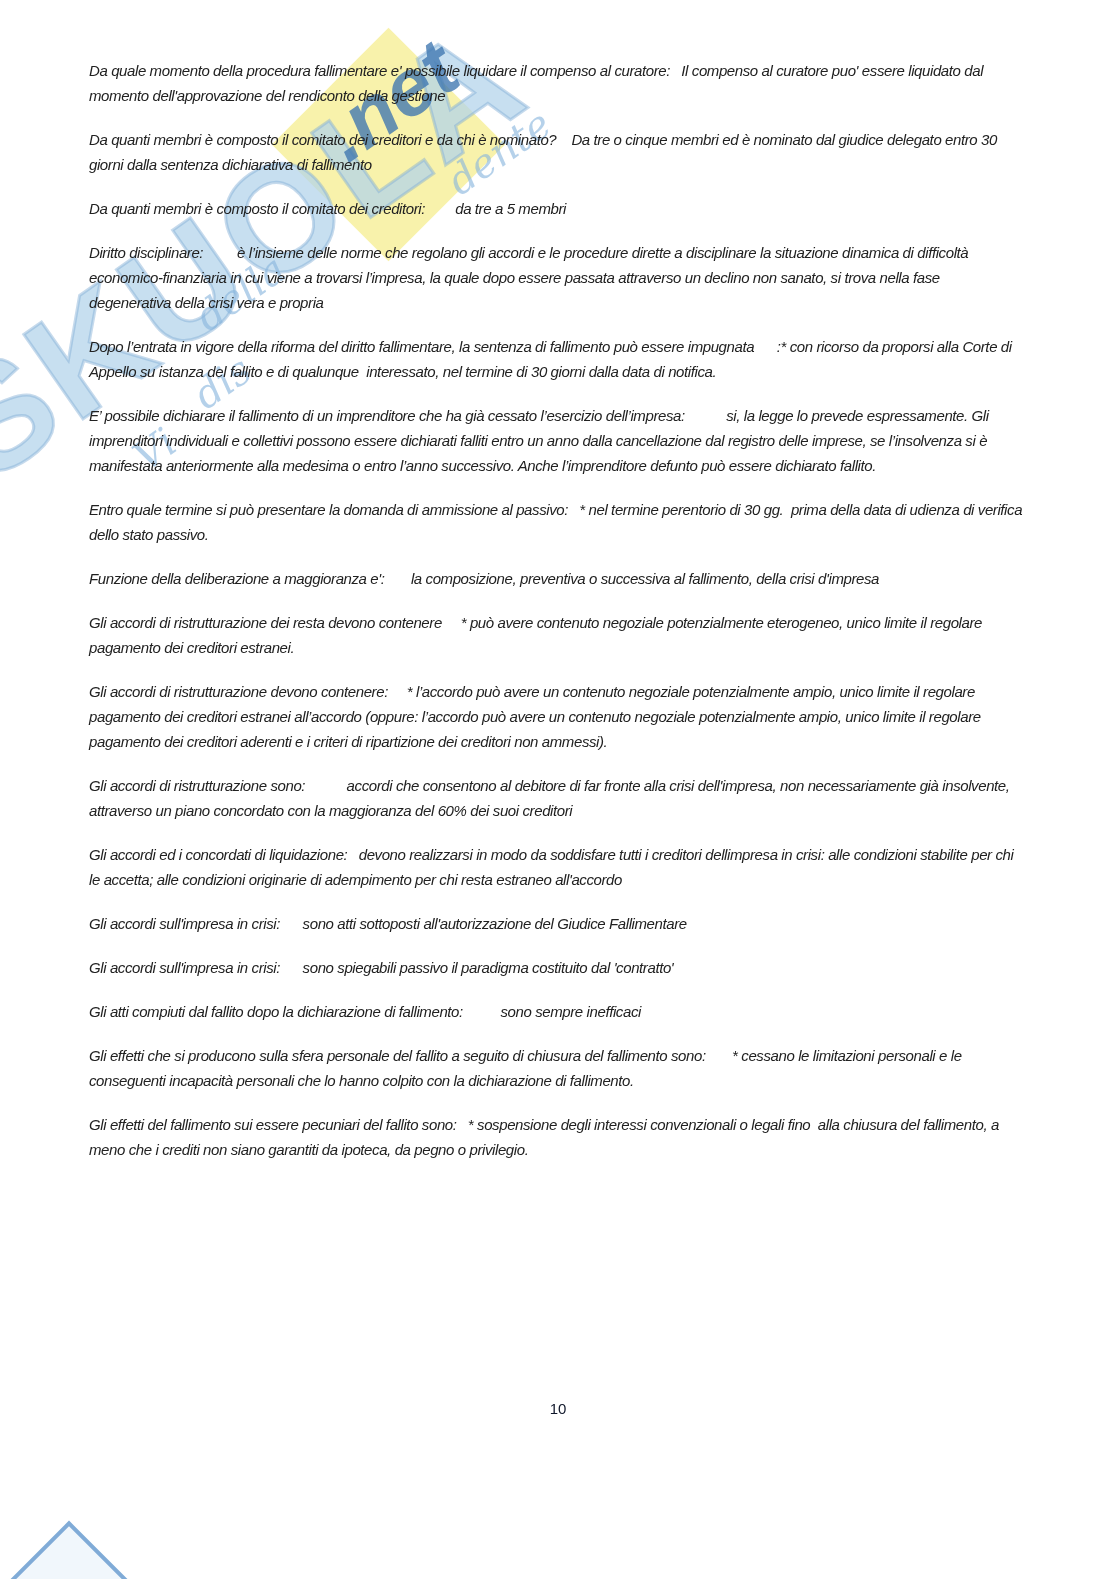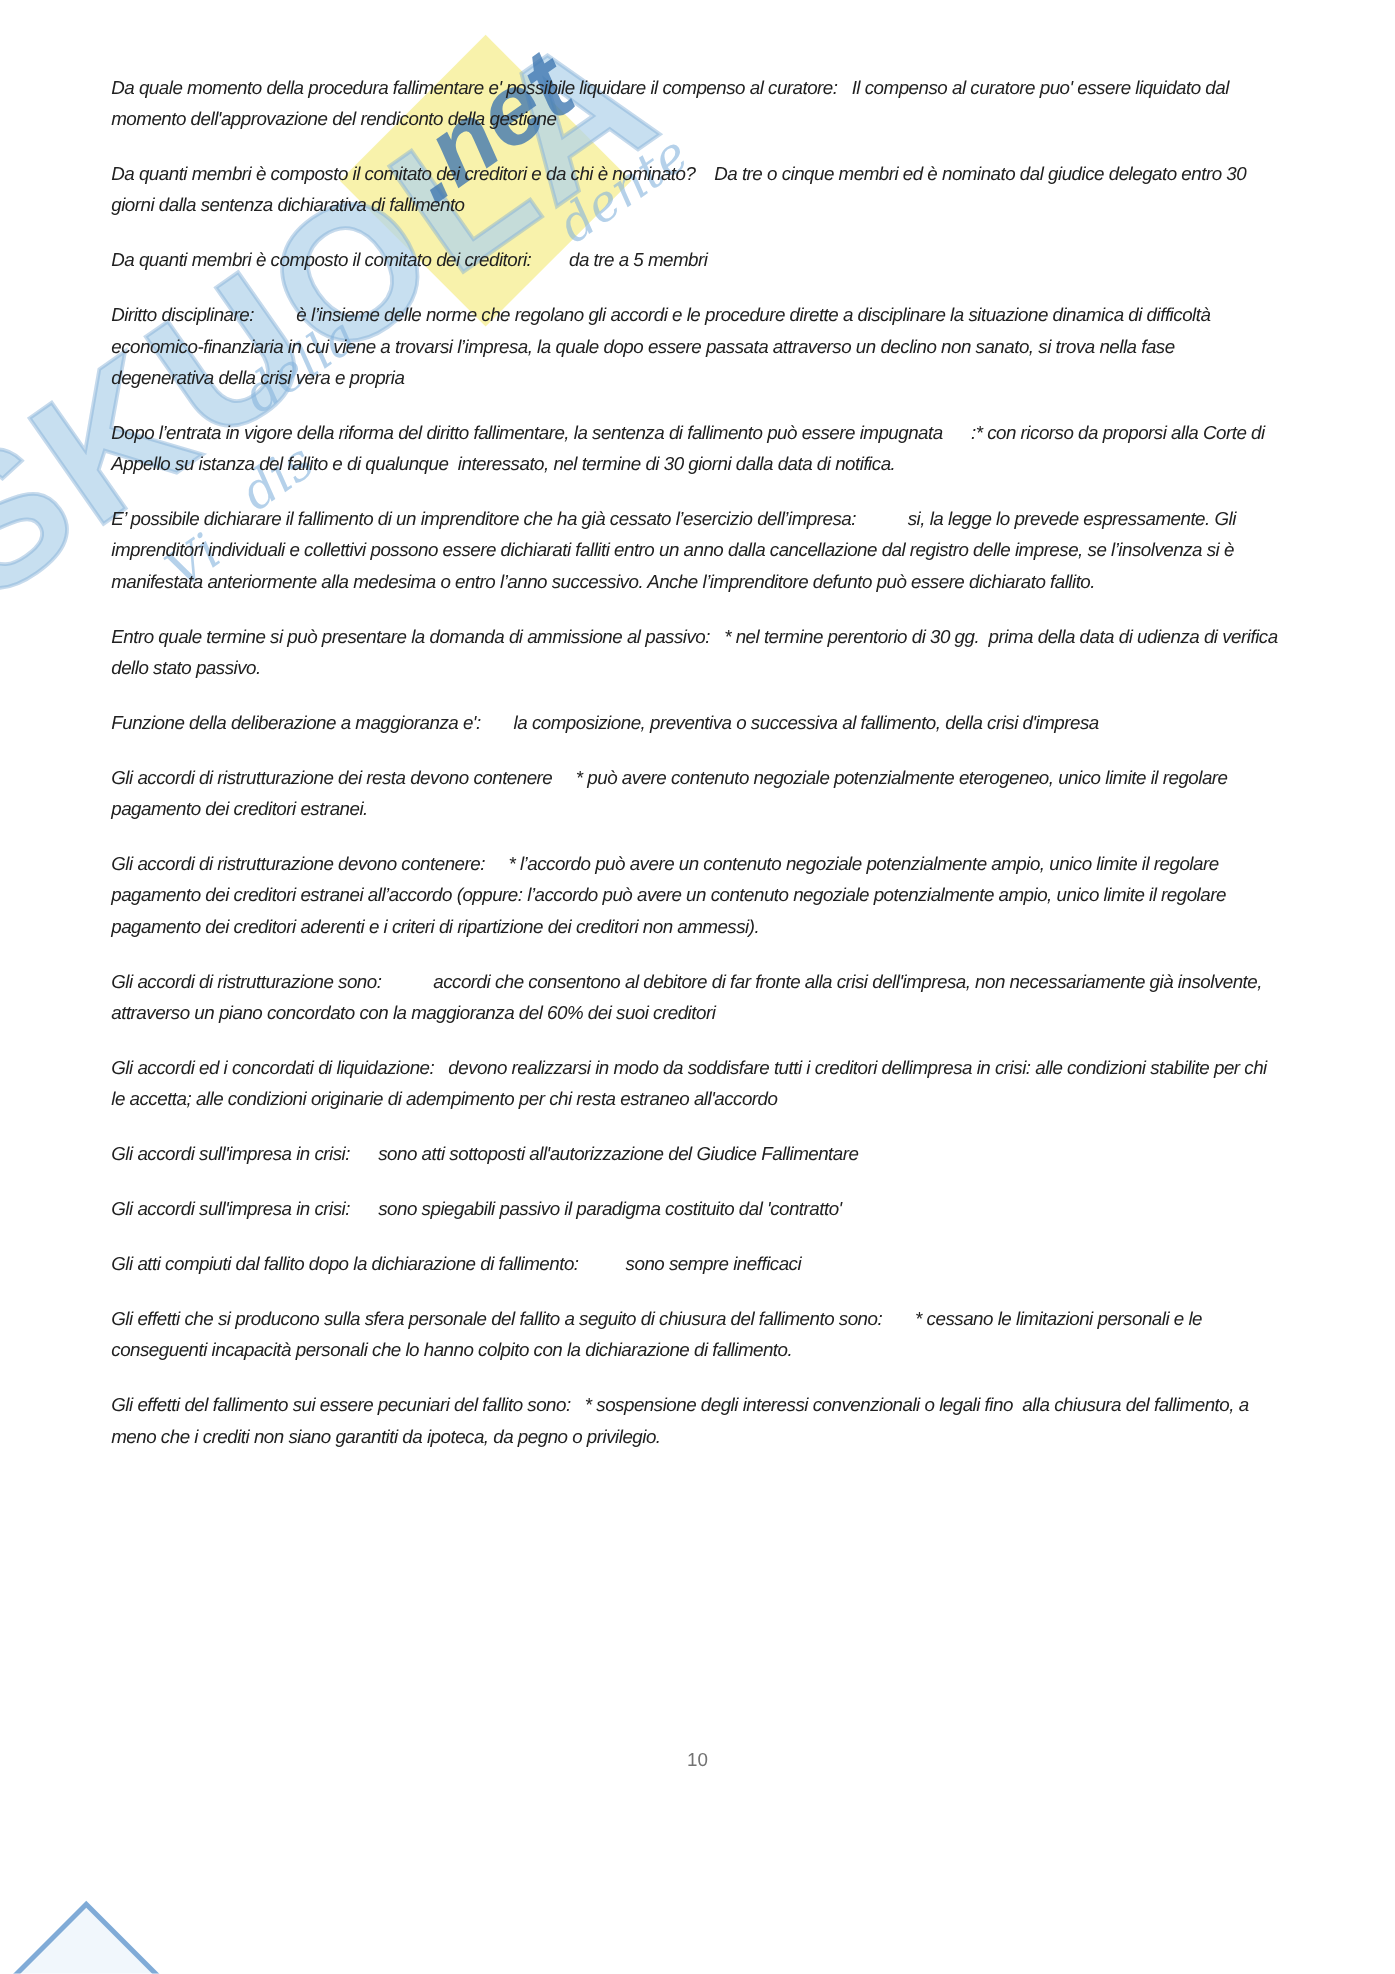--- a/index.html
+++ b/index.html
@@ -82,21 +82,21 @@
   .content p.qa {
     margin: 0 0 19px 0;
     white-space: pre-wrap;
     font-style: italic;
   }
   .page-number {
     position: absolute;
     left: 0; top: 1400px;
     width: 100%;
     text-align: center;
-    color: #737373;
+    color: #0f172a;
     font-size: 15px;
     z-index: 5;
   }
 </style>
 </head>
 <body>
 
 <div class="page">
 
   <div class="watermark">

